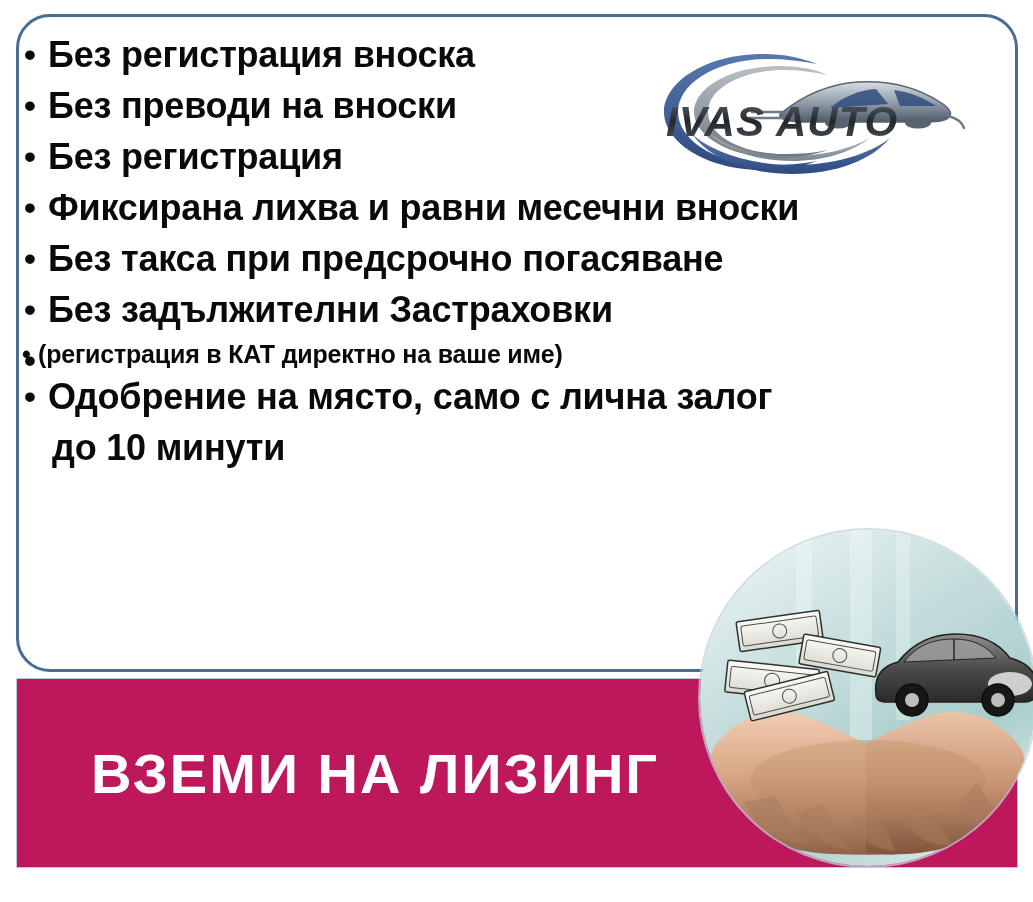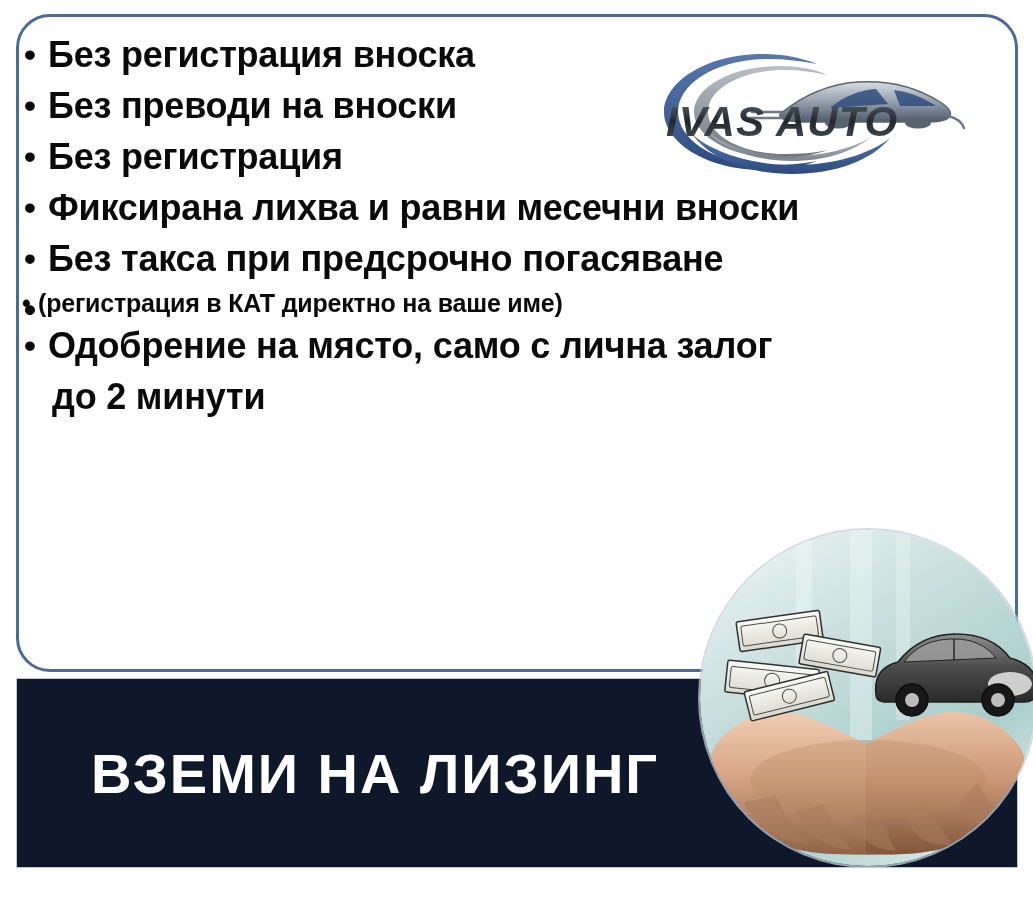--- a/index.html
+++ b/index.html
@@ -112,21 +112,21 @@
   }
   #photo svg { display: block; width: 100%; height: 100%; }
 
   
   #banner {
     position: absolute;
     left: 16px;
     top: 678px;
     width: 1002px;
     height: 190px;
-    background: #0f172a;
+    background: #be185d;
     border: 1px solid #b9c6dc;
     box-sizing: border-box;
     z-index: 6;
     display: flex;
     align-items: center;
   }
   #banner-text {
     color: #ffffff;
     font-weight: bold;
     font-size: 56px;
@@ -158,32 +158,33 @@
     <li class="benefit">
       <span class="bullet">•</span>
       <span>Фиксирана лихва и равни месечни вноски</span>
     </li>
     <li class="benefit">
       <span class="bullet">•</span>
       <span>Без такса при предсрочно погасяване</span>
     </li>
     <li class="benefit">
       <span class="bullet">•</span>
+      <span>Без задължителни Застраховки</span>
     </li>
     <li class="benefit">
       <span class="bullet">•</span>
     </li>
     <li class="benefit small">
       <span class="bullet">•</span>
       <span>(регистрация в КАТ директно на ваше име)</span>
     </li>
     <li class="benefit wrap">
       <span class="bullet">•</span>
       <span>Одобрение на място, само с лична залог</span>
-      <span class="line2">до 2 минути</span>
+      <span class="line2">до 10 минути</span>
     </li>
   </ul>
 
   <div id="logo">
     <svg viewBox="0 0 318 132" xmlns="http://www.w3.org/2000/svg" aria-hidden="true">
       <defs>
         <linearGradient id="gblue" x1="0" y1="0" x2="0" y2="1">
           <stop offset="0" stop-color="#5878ad"></stop>
           <stop offset="1" stop-color="#2c4a80"></stop>
         </linearGradient>

